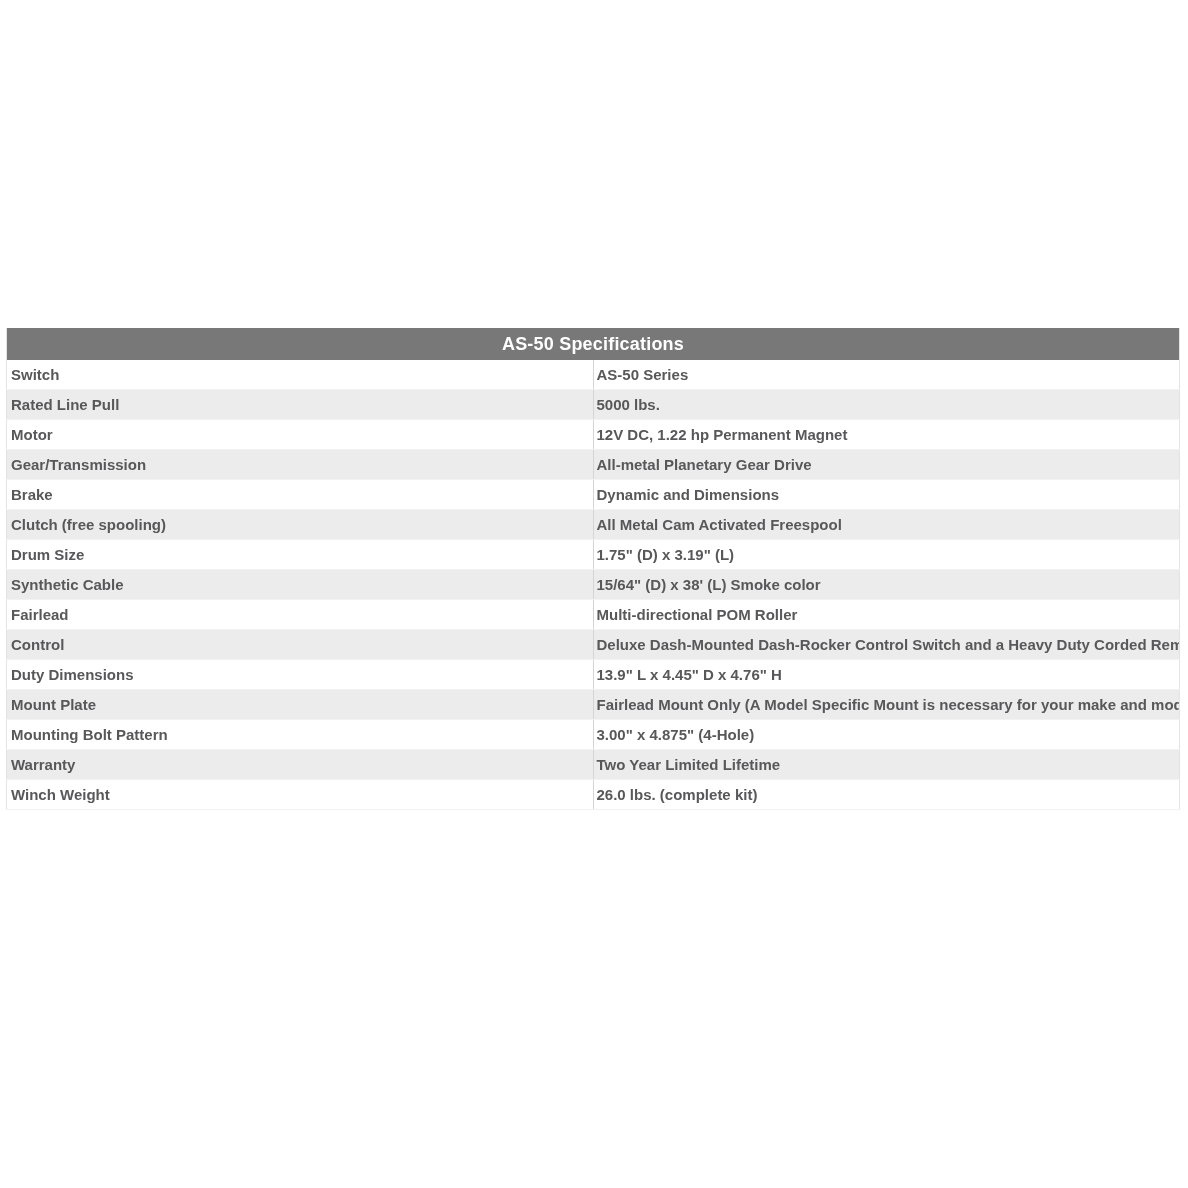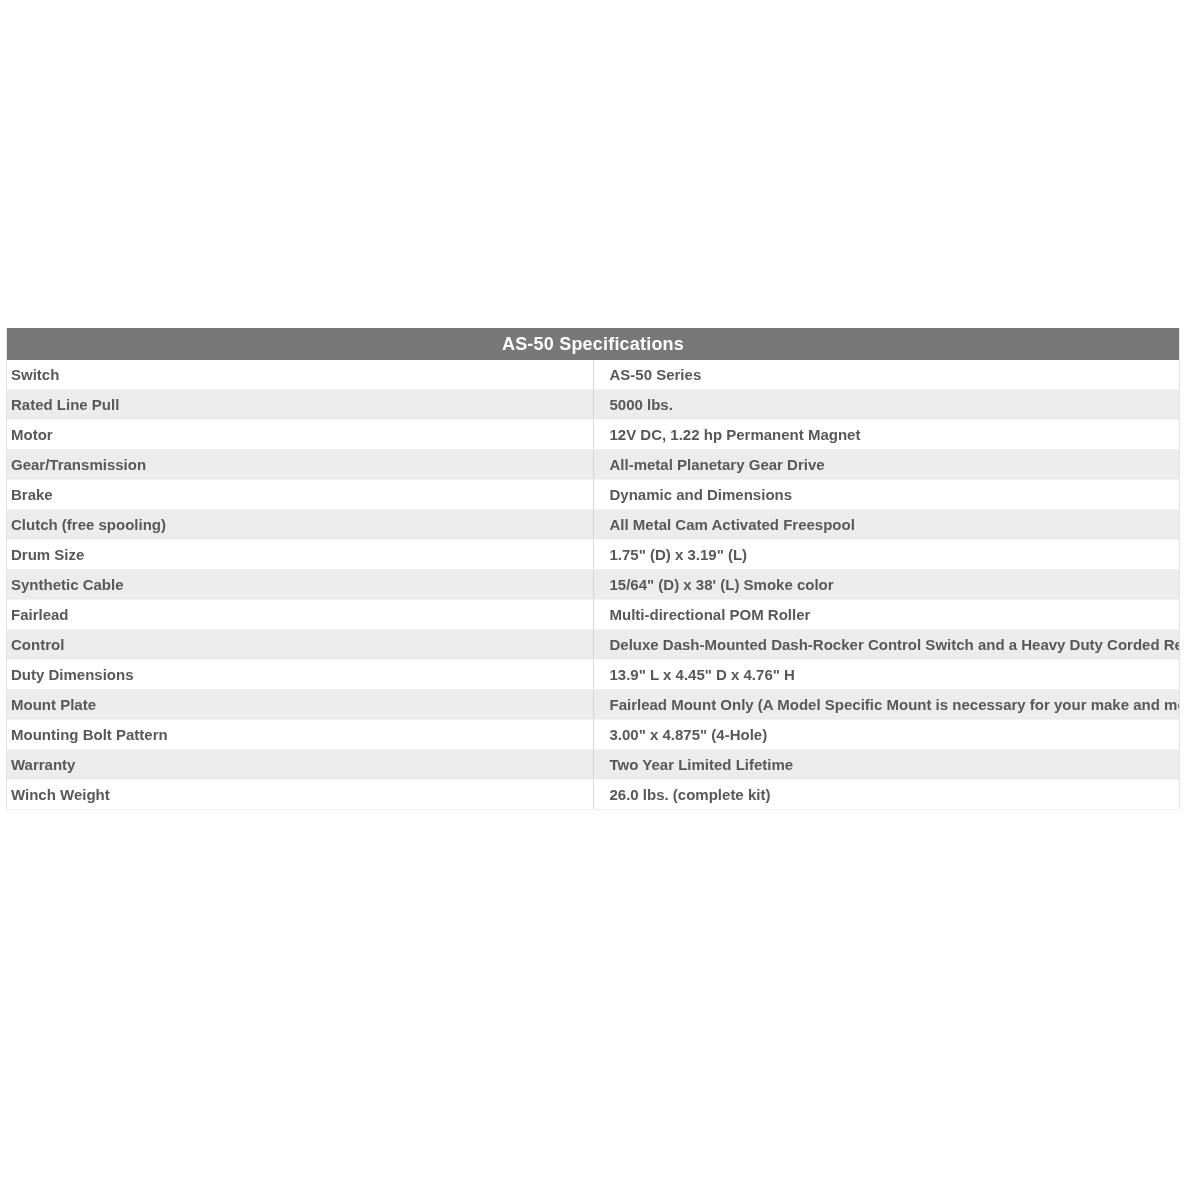--- a/index.html
+++ b/index.html
@@ -48,21 +48,21 @@
     padding: 0 6px 0 4px;
     border-bottom: 1px solid var(--row-divider, #f2f2f2);
     white-space: nowrap;
     overflow: hidden;
   }
   table.spec-table td.label {
     width: 208px;
   }
   table.spec-table td.value {
     border-left: 1px solid var(--column-divider, #d5d5d5);
-    padding-left: 16px;
+    padding-left: 3px;
   }
   table.spec-table tbody tr:nth-child(even) td {
     background: var(--row-stripe, #ececec);
   }
   table.spec-table tbody tr:nth-child(odd) td {
     background: #ffffff;
   }
 </style>
 </head>
 <body>

